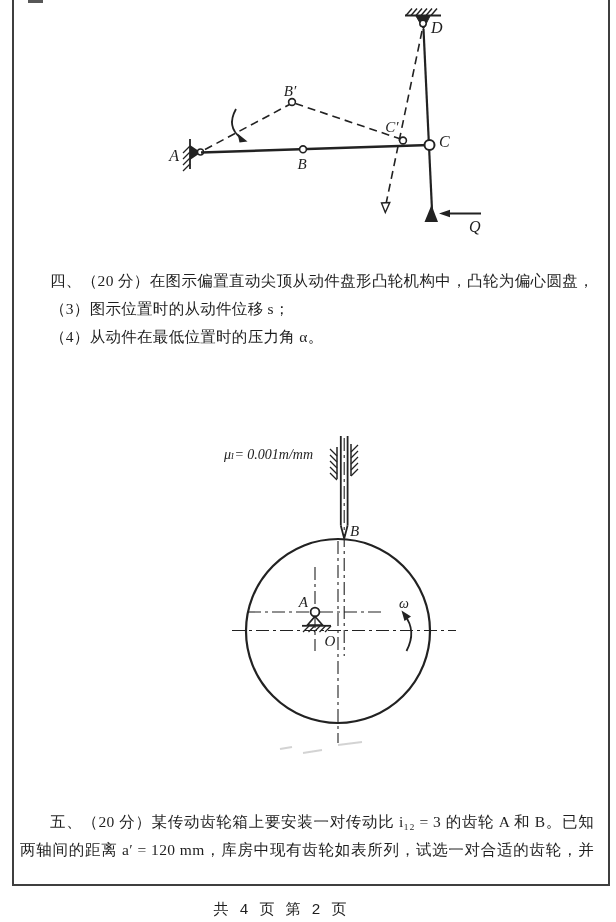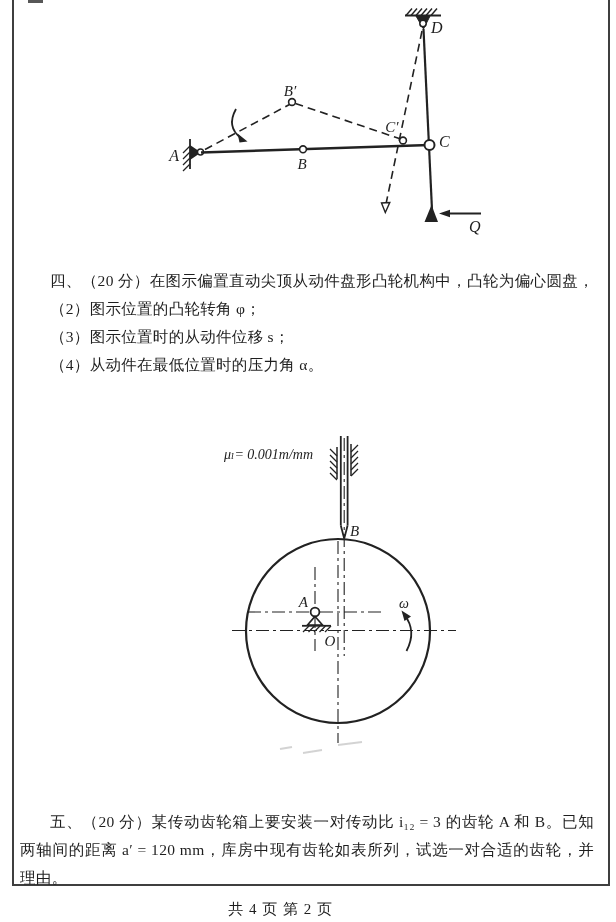--- a/index.html
+++ b/index.html
@@ -23,21 +23,21 @@
     letter-spacing:0.3px;
     white-space:normal;
   }
   .q4{top:267px;}
   .q5{top:808px;}
   .tline{height:28px;overflow:hidden;}
   .indent{text-indent:30px;}
   .fulljust{text-align:justify;text-align-last:justify;}
   .footer{
     position:absolute;left:180px;top:900px;width:201px;
-    text-align:center;font-size:15px;letter-spacing:1px;
+    text-align:center;font-size:15px;letter-spacing:1px;font-family:Liberation Mono, monospace;
   }
   svg{position:absolute;left:0;}
   .svg-linkage{top:0;}
   .svg-cam{top:430px;}
   svg text{font-family:"Liberation Serif","DejaVu Serif",serif;font-style:italic;fill:#1e1e1e;}
   .ink{stroke:#222;fill:none;}
 </style>
 </head>
 <body>
 
@@ -100,21 +100,20 @@
     <path d="M381.5,203 L385.3,212.5 L389.8,202.5 Z" fill="#fff" stroke="#222" stroke-width="1.4"></path>
 
     <g>
       <path d="M236,109 Q226,127 241,138" class="ink" stroke-width="1.8"></path>
       <polygon points="247.5,141.5 237.5,133.5 239.5,142.5" fill="#222"></polygon>
     </g>
   </svg>
 
   <div class="textblock q4">
     <div class="tline indent fulljust">四、（20 分）在图示偏置直动尖顶从动件盘形凸轮机构中，凸轮为偏心圆盘，圆心</div>
-    <div class="tline indent">（2）图示位置的凸轮转角 φ；</div>
     <div class="tline indent">（3）图示位置时的从动件位移 s；</div>
     <div class="tline indent">（4）从动件在最低位置时的压力角 α。</div>
   </div>
 
   <svg class="svg-cam" width="616" height="335" viewBox="0 430 616 335">
 
     <text x="224" y="459" font-size="14">μₗ= 0.001m/mm</text>
 
     <g>
       <line x1="337" y1="447" x2="337" y2="479" class="ink" stroke-width="1.5"></line>
@@ -170,18 +169,17 @@
     <g opacity="0.55">
       <line x1="280" y1="749" x2="292" y2="747" stroke="#b0b0b0" stroke-width="2"></line>
       <line x1="303" y1="753" x2="322" y2="750" stroke="#b0b0b0" stroke-width="2"></line>
       <line x1="338" y1="745" x2="362" y2="742" stroke="#b0b0b0" stroke-width="2"></line>
     </g>
   </svg>
 
   <div class="textblock q5">
     <div class="tline indent fulljust">五、（20 分）某传动齿轮箱上要安装一对传动比 i₁₂ = 3 的齿轮 A 和 B。已知齿轮箱</div>
     <div class="tline fulljust">两轴间的距离 a′ = 120 mm，库房中现有齿轮如表所列，试选一对合适的齿轮，并说明</div>
-    <div class="tline">理由。</div>
   </div>
 
   <div class="footer">共 4 页  第 2 页</div>
 
 </div>
 
 </body></html>

